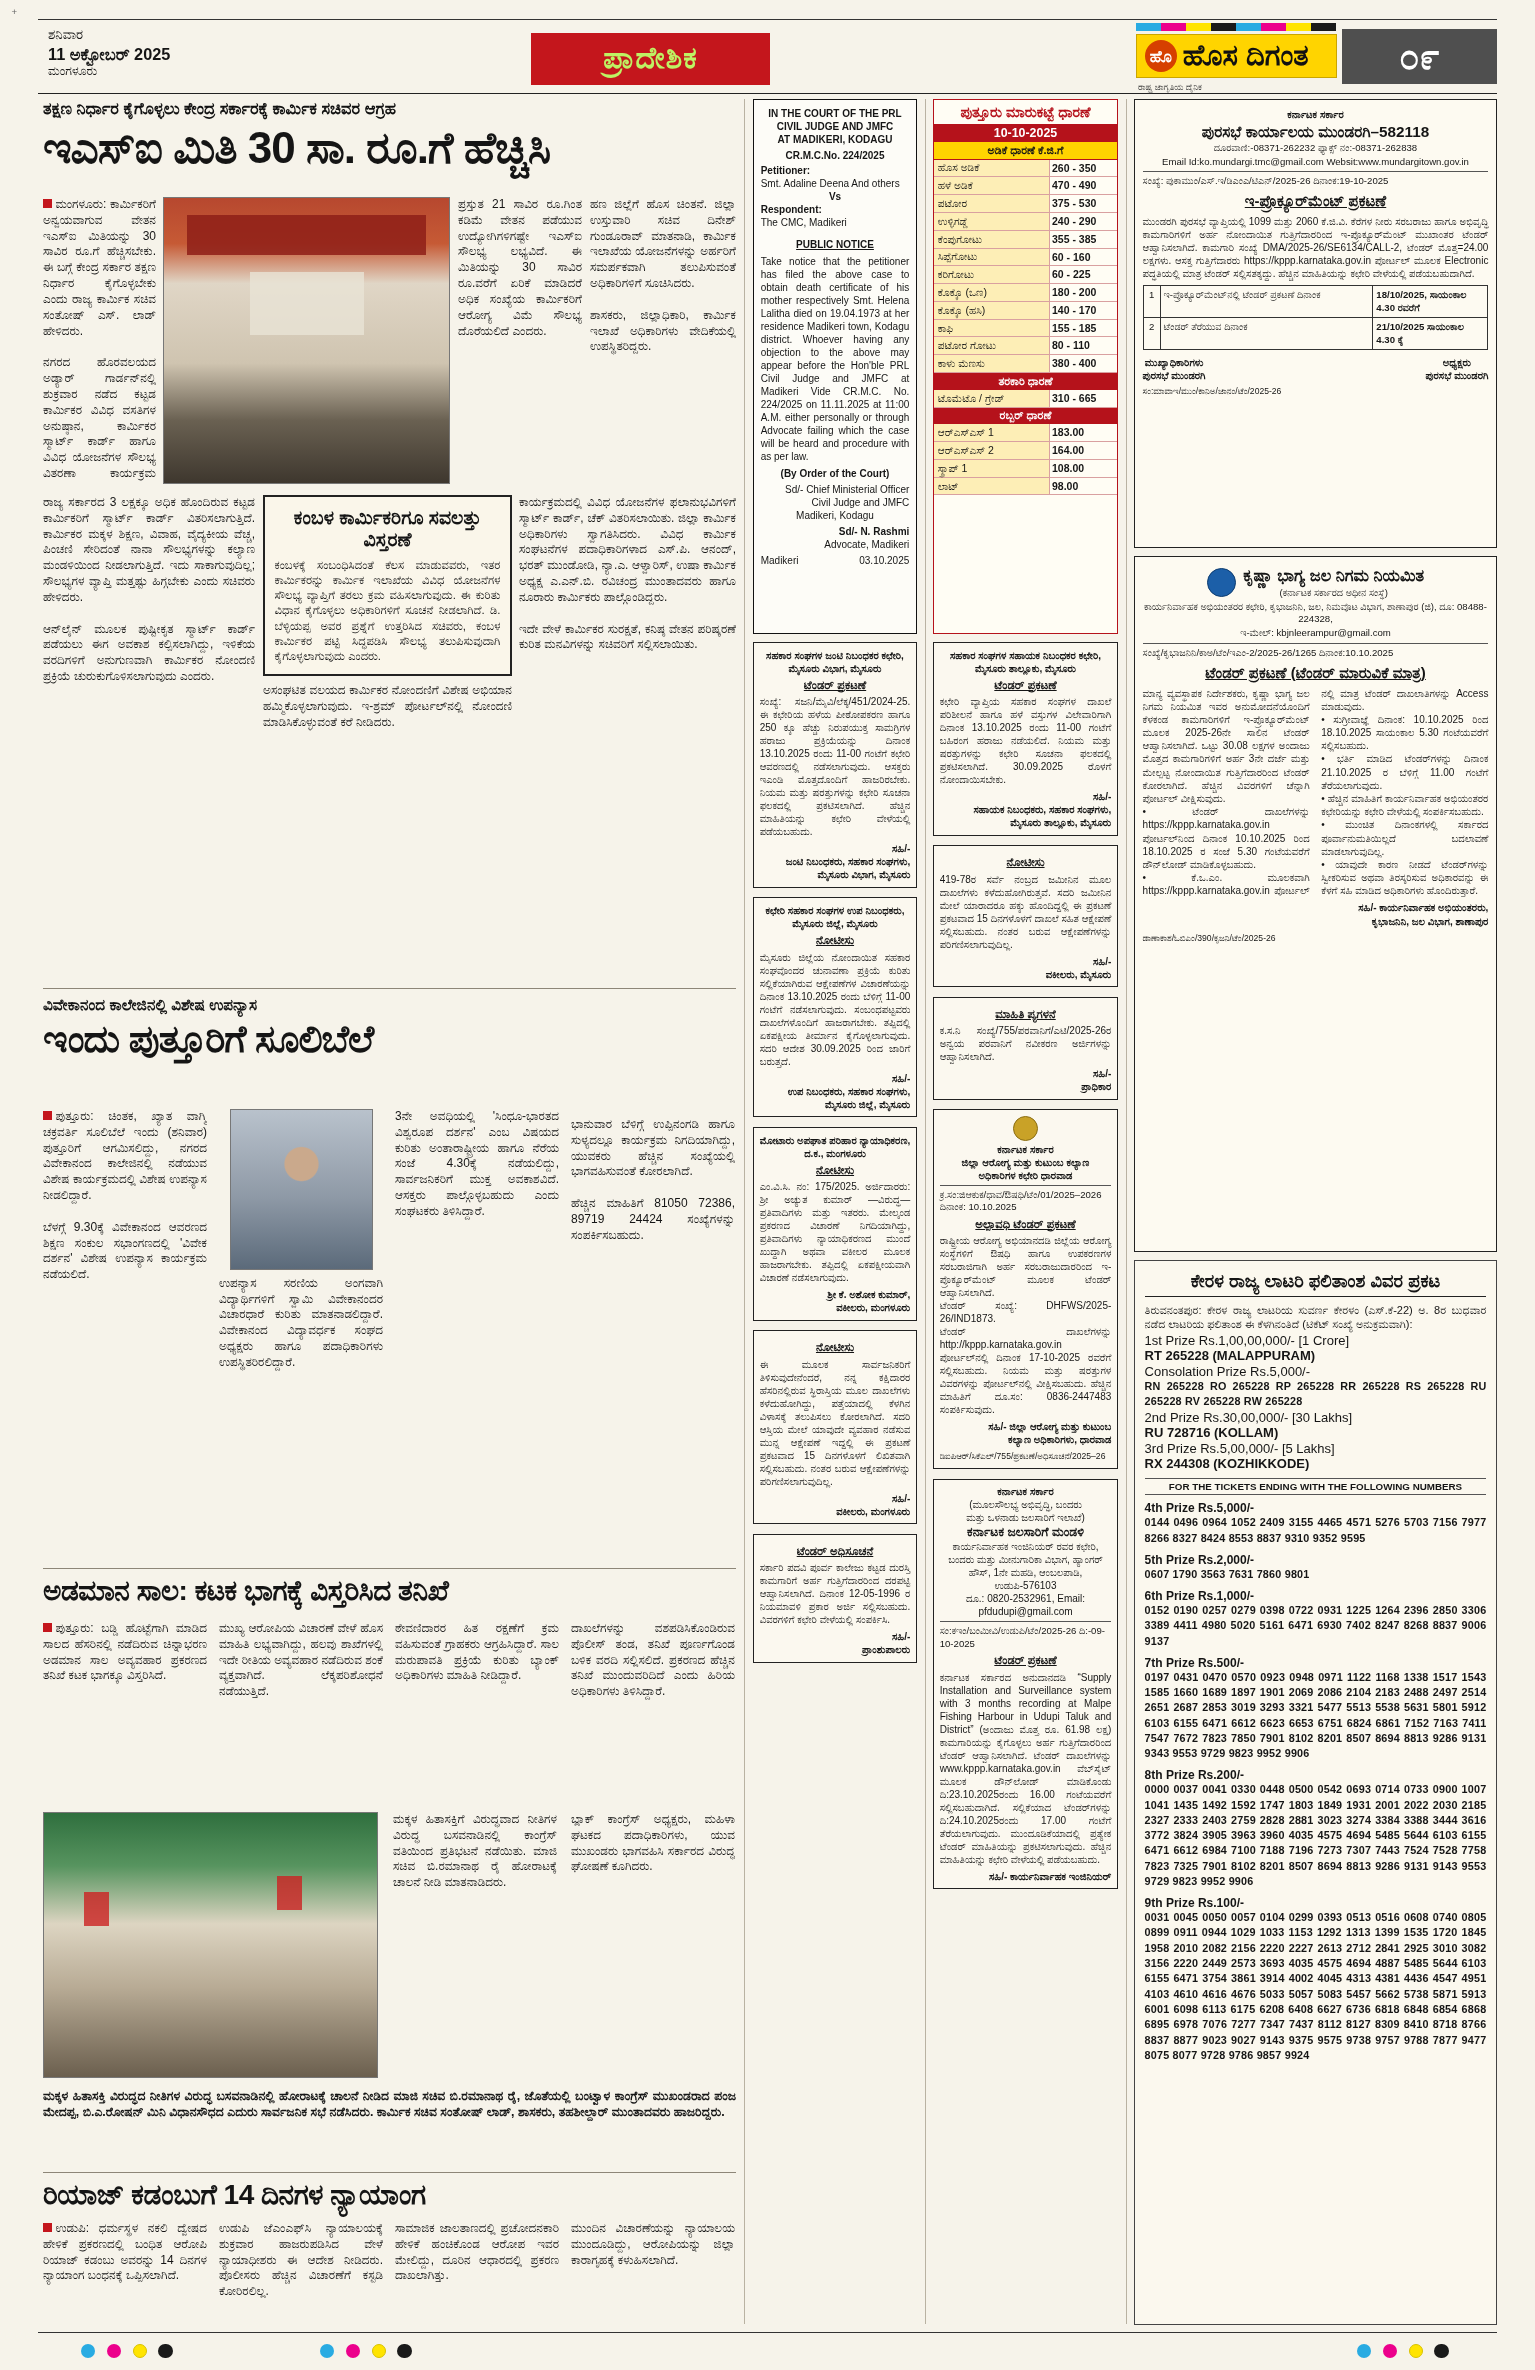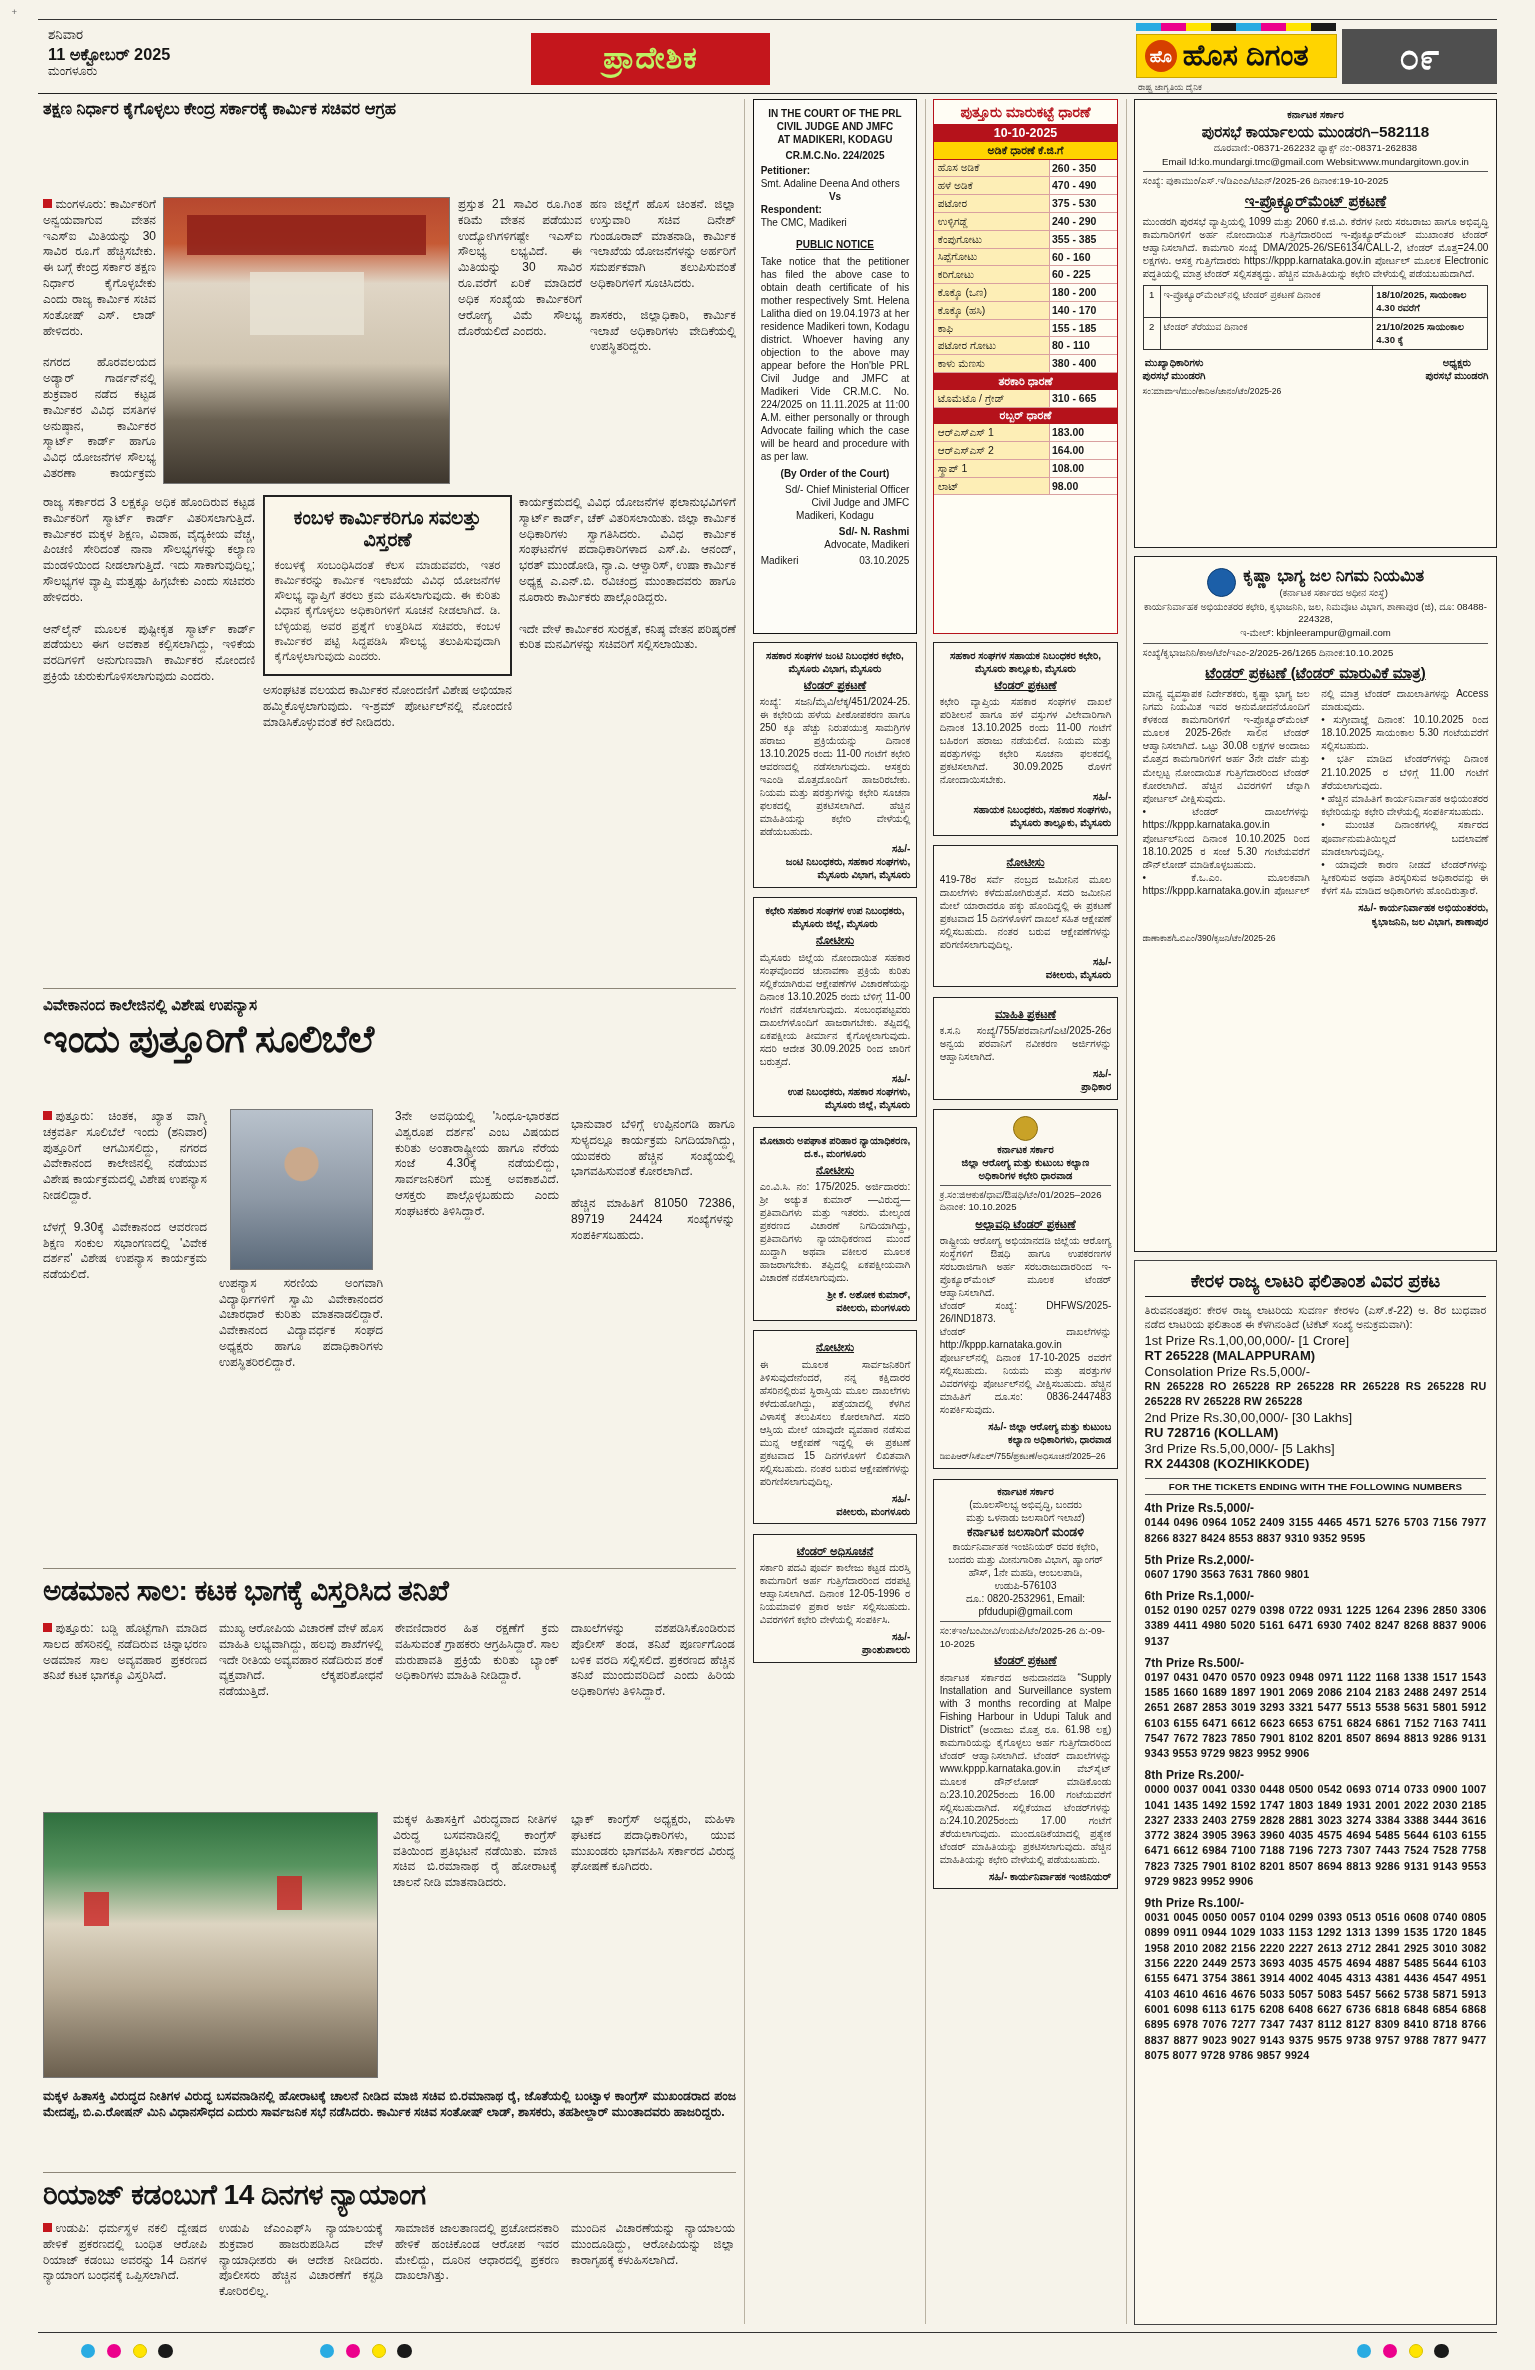--- a/index.html
+++ b/index.html
@@ -137,20 +137,21 @@
   </div>
   <div class="mh-tagline">ರಾಷ್ಟ್ರ ಜಾಗೃತಿಯ ದೈನಿಕ</div>
   <div class="mh-pageno">೦೯</div>
 
   <div class="vrule" style="left:744px"></div>
   <div class="vrule" style="left:925px"></div>
   <div class="vrule" style="left:1126px"></div>
 
   <section class="abs esi">
     <div class="kicker">ತಕ್ಷಣ ನಿರ್ಧಾರ ಕೈಗೊಳ್ಳಲು ಕೇಂದ್ರ ಸರ್ಕಾರಕ್ಕೆ ಕಾರ್ಮಿಕ ಸಚಿವರ ಆಗ್ರಹ</div>
+    <h1 class="headline1">ಇಎಸ್‌ಐ ಮಿತಿ 30 ಸಾ. ರೂ.ಗೆ ಹೆಚ್ಚಿಸಿ</h1>
     <div class="esi-row1">
       <div class="abs bt" style="left:0;top:0;width:113px;height:287px"><span class="dl-mark"></span><span>ಮಂಗಳೂರು: ಕಾರ್ಮಿಕರಿಗೆ ಅನ್ವಯವಾಗುವ ವೇತನ ಇಎಸ್‌ಐ ಮಿತಿಯನ್ನು 30 ಸಾವಿರ ರೂ.ಗೆ ಹೆಚ್ಚಿಸಬೇಕು. ಈ ಬಗ್ಗೆ ಕೇಂದ್ರ ಸರ್ಕಾರ ತಕ್ಷಣ ನಿರ್ಧಾರ ಕೈಗೊಳ್ಳಬೇಕು ಎಂದು ರಾಜ್ಯ ಕಾರ್ಮಿಕ ಸಚಿವ ಸಂತೋಷ್ ಎಸ್. ಲಾಡ್ ಹೇಳಿದರು.
 
 ನಗರದ ಹೊರವಲಯದ ಅಡ್ಯಾರ್ ಗಾರ್ಡನ್‌ನಲ್ಲಿ ಶುಕ್ರವಾರ ನಡೆದ ಕಟ್ಟಡ ಕಾರ್ಮಿಕರ ವಿವಿಧ ವಸತಿಗಳ ಅನುಷ್ಠಾನ, ಕಾರ್ಮಿಕರ ಸ್ಮಾರ್ಟ್ ಕಾರ್ಡ್ ಹಾಗೂ ವಿವಿಧ ಯೋಜನೆಗಳ ಸೌಲಭ್ಯ ವಿತರಣಾ ಕಾರ್ಯಕ್ರಮ ಉದ್ಘಾಟಿಸಿ ಅವರು ಮಾತನಾಡಿದರು.</span></div>
       <div class="photo esi-photo">
         <div class="ph-banner"></div>
         <div class="ph-screen"></div>
       </div>
       <div class="abs bt" style="left:415px;top:0;width:124px;height:287px">ಪ್ರಸ್ತುತ 21 ಸಾವಿರ ರೂ.ಗಿಂತ ಕಡಿಮೆ ವೇತನ ಪಡೆಯುವ ಉದ್ಯೋಗಿಗಳಿಗಷ್ಟೇ ಇಎಸ್‌ಐ ಸೌಲಭ್ಯ ಲಭ್ಯವಿದೆ. ಈ ಮಿತಿಯನ್ನು 30 ಸಾವಿರ ರೂ.ವರೆಗೆ ಏರಿಕೆ ಮಾಡಿದರೆ ಅಧಿಕ ಸಂಖ್ಯೆಯ ಕಾರ್ಮಿಕರಿಗೆ ಆರೋಗ್ಯ ವಿಮೆ ಸೌಲಭ್ಯ ದೊರೆಯಲಿದೆ ಎಂದರು.</div>
       <div class="abs bt" style="left:547px;top:0;width:146px;height:287px">ಹಣ ಜಿಲ್ಲೆಗೆ ಹೊಸ ಚಿಂತನೆ. ಜಿಲ್ಲಾ ಉಸ್ತುವಾರಿ ಸಚಿವ ದಿನೇಶ್ ಗುಂಡೂರಾವ್ ಮಾತನಾಡಿ, ಕಾರ್ಮಿಕ ಇಲಾಖೆಯ ಯೋಜನೆಗಳನ್ನು ಅರ್ಹರಿಗೆ ಸಮರ್ಪಕವಾಗಿ ತಲುಪಿಸುವಂತೆ ಅಧಿಕಾರಿಗಳಿಗೆ ಸೂಚಿಸಿದರು.
@@ -408,21 +409,21 @@
       <div class="notice">
 
         <div class="n-title">ನೋಟೀಸು</div>
         <div class="n-body">419-78ರ ಸರ್ವೆ ನಂಬ್ರದ ಜಮೀನಿನ ಮೂಲ ದಾಖಲೆಗಳು ಕಳೆದುಹೋಗಿರುತ್ತವೆ. ಸದರಿ ಜಮೀನಿನ ಮೇಲೆ ಯಾರಾದರೂ ಹಕ್ಕು ಹೊಂದಿದ್ದಲ್ಲಿ ಈ ಪ್ರಕಟಣೆ ಪ್ರಕಟವಾದ 15 ದಿನಗಳೊಳಗೆ ದಾಖಲೆ ಸಹಿತ ಆಕ್ಷೇಪಣೆ ಸಲ್ಲಿಸಬಹುದು. ನಂತರ ಬರುವ ಆಕ್ಷೇಪಣೆಗಳನ್ನು ಪರಿಗಣಿಸಲಾಗುವುದಿಲ್ಲ.</div>
         <div class="n-sign">ಸಹಿ/-
 ವಕೀಲರು, ಮೈಸೂರು</div>
       </div>
 
       <div class="notice">
 
-        <div class="n-title">ಮಾಹಿತಿ ಪ್ರಕಟಣೆ</div>
+        <div class="n-title">ಮಾಹಿತಿ ಪ್ಯಗಳನೆ</div>
         <div class="n-body">ಕ.ಸ.ನಿ ಸಂಖ್ಯೆ/755/ಪರವಾನಿಗೆ/ಎಟಿ/2025-26ರ ಅನ್ವಯ ಪರವಾನಿಗೆ ನವೀಕರಣ ಅರ್ಜಿಗಳನ್ನು ಆಹ್ವಾನಿಸಲಾಗಿದೆ.</div>
         <div class="n-sign">ಸಹಿ/-
 ಪ್ರಾಧಿಕಾರ</div>
       </div>
 
     <div class="notice">
       <div style="display:flex;justify-content:center;margin-bottom:1.9px">
         <span style="width:25px;height:25px;border-radius:50%;background:#c9a227;border:1.9px solid #8a6d12;display:block"></span>
       </div>
       <div class="n-office">ಕರ್ನಾಟಕ ಸರ್ಕಾರ</div>

